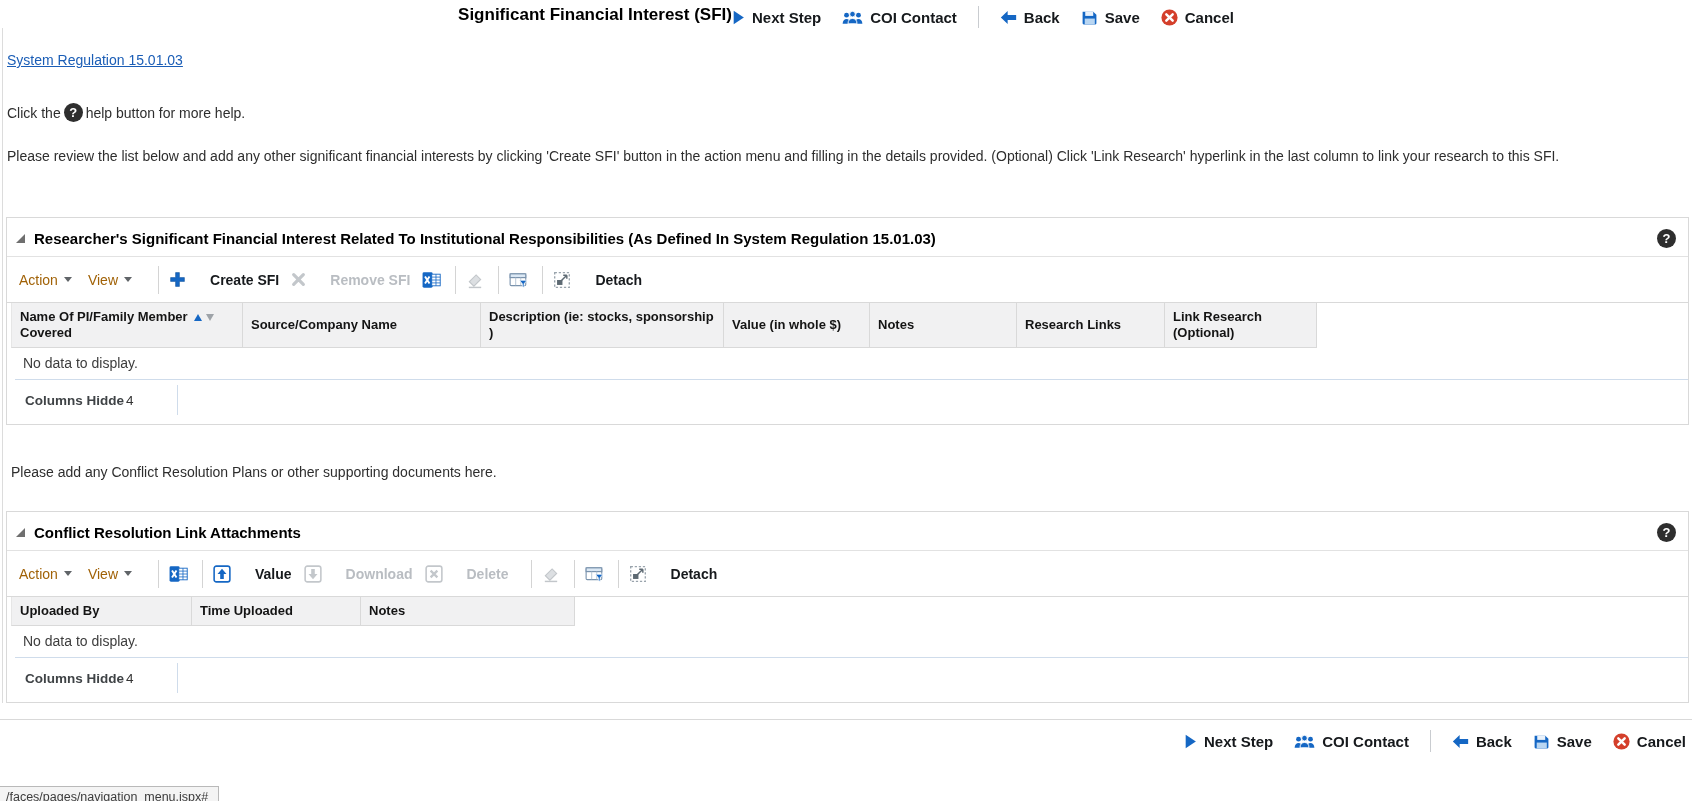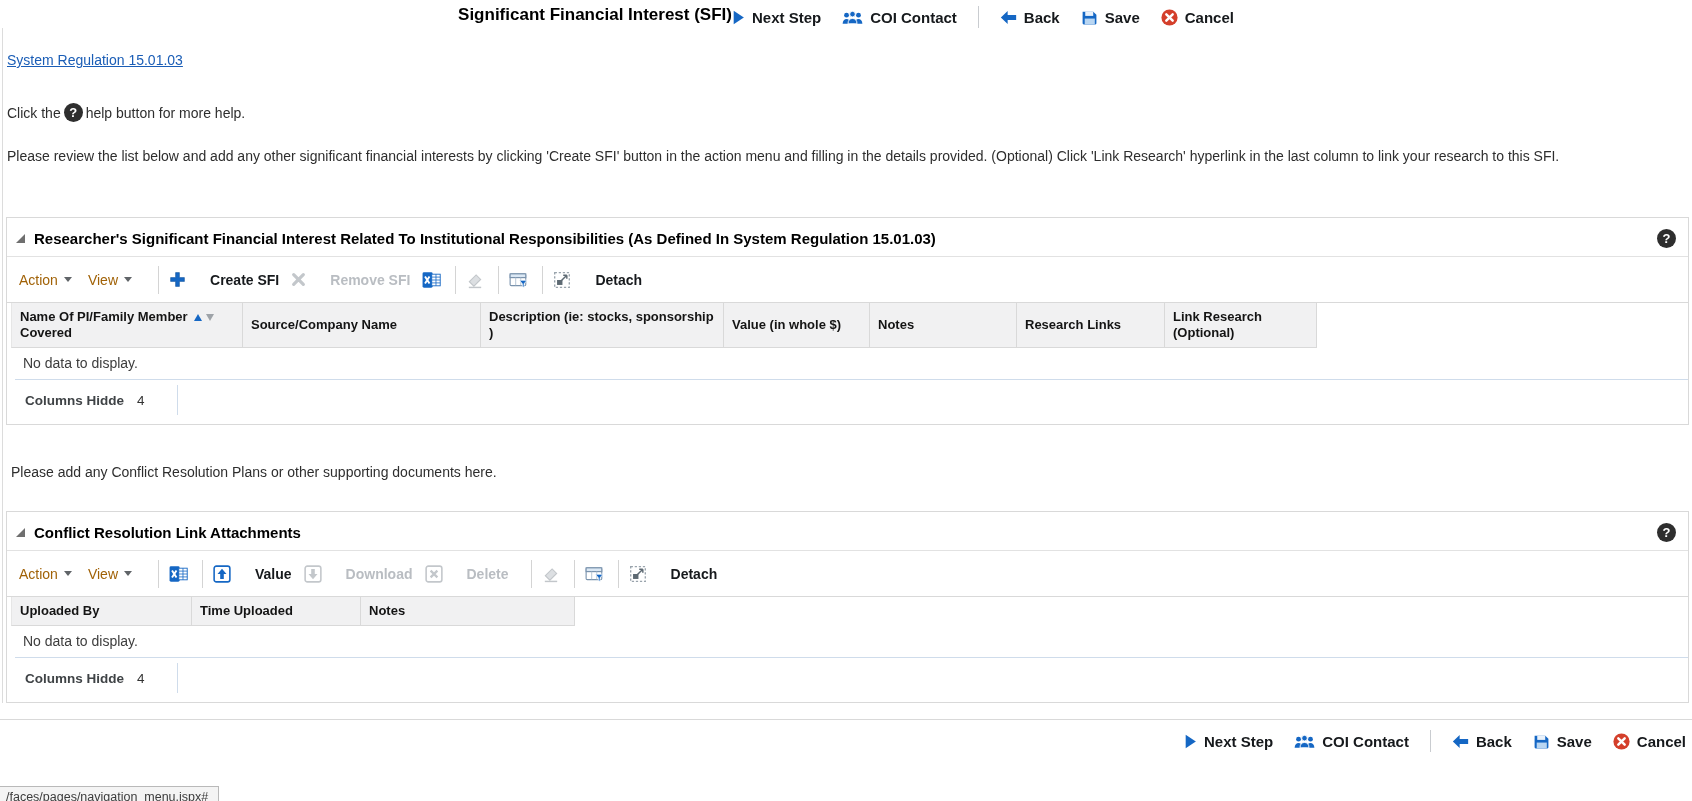--- a/index.html
+++ b/index.html
@@ -58,21 +58,21 @@
   .thead-2 .th { padding:6px 8px; }
   .sort { display:inline-flex; align-items:center; gap:4px; margin-left:6px; vertical-align:middle; }
   .sort-asc { width:0; height:0; border-left:4px solid transparent; border-right:4px solid transparent;
     border-bottom:7px solid #1567c4; }
   .sort-desc { width:0; height:0; border-left:4px solid transparent; border-right:4px solid transparent;
     border-top:7px solid #9ea3a8; }
   .no-data { margin-left:4px; padding:7px 8px 8px 8px; font-size:14px; color:#3d3d3d;
     border-bottom:1px solid #cfdceb; }
   .tfoot { margin:5px 0 9px 4px; }
   .tfoot-cell { width:163px; height:30px; border-right:1px solid #cfdceb; display:flex;
-    align-items:center; gap:13px; padding-left:10px; }
+    align-items:center; gap:2px; padding-left:10px; }
   .tfoot-label { font-size:13.5px; font-weight:bold; color:#3f4346; white-space:nowrap; overflow:hidden; }
   .tfoot-val { font-size:13.5px; color:#333; }
 
   
   .t1c0{width:232px;} .t1c1{width:238px;} .t1c2{width:243px;} .t1c3{width:146px;}
   .t1c4{width:147px;} .t1c5{width:148px;} .t1c6{width:152px;}
   
   .t2c0{width:247px;} .t2c1{width:181px;} .t2c2{width:169px;} .t2c3{width:214px;}
   .thline{display:block;}
 

